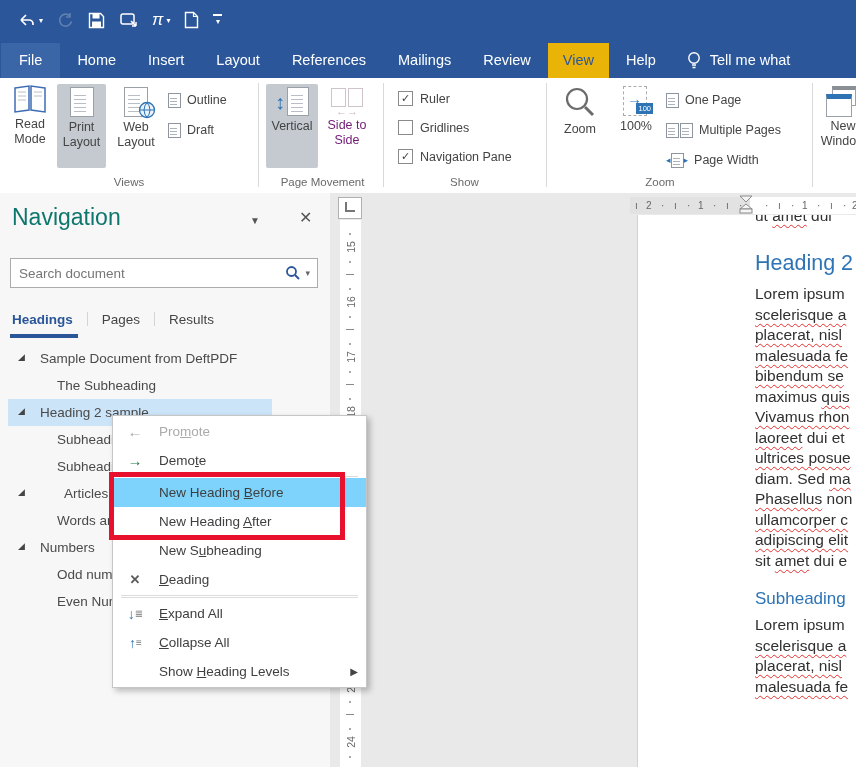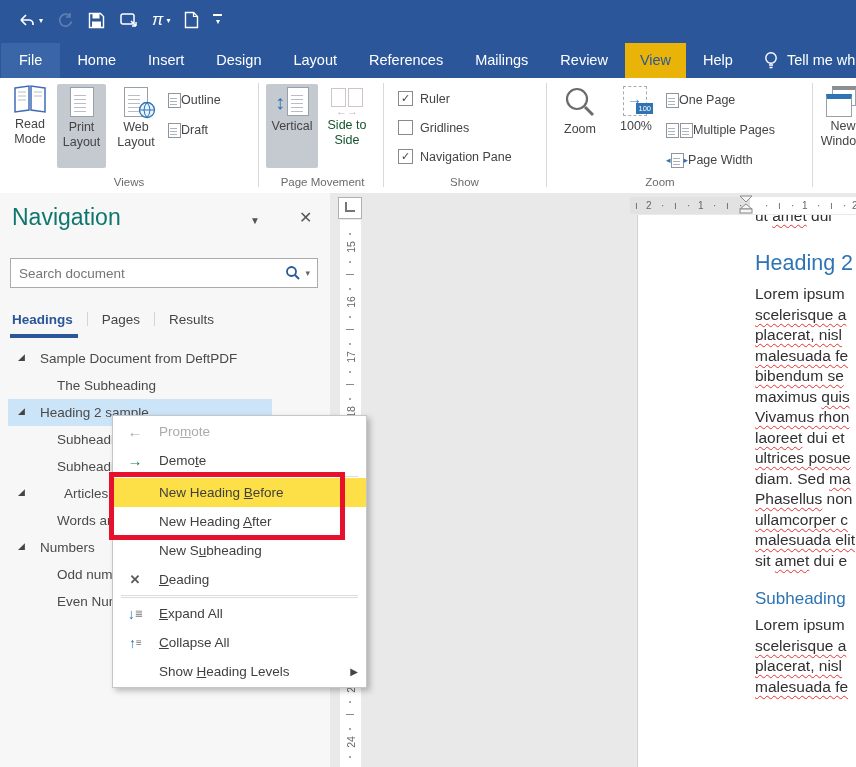--- a/index.html
+++ b/index.html
@@ -18,22 +18,22 @@
   .rtab.file{background:#3A66A7;padding:9px 18px 10px 18px;}
   .rtab.active{background:#eab308;color:#2B579A;}
   .tellme{display:flex;align-items:center;gap:8px;margin-left:14px;padding-bottom:8px;white-space:nowrap;}
 
   #ribbon{left:0;top:78px;width:856px;height:115px;background:#fff;border-bottom:1px solid #CFCFCF;}
   .gdiv{position:absolute;top:5px;height:104px;width:1px;background:#D9D9D9;}
   .glabel{position:absolute;top:98px;font-size:11.5px;color:#6a6a6a;text-align:center;}
   .bigbtn{position:absolute;top:6px;height:84px;display:flex;flex-direction:column;align-items:center;justify-content:flex-start;border-radius:2px;}
   .bigbtn .lbl{font-size:12.5px;color:#444;text-align:center;line-height:15px;margin-top:3px;}
   .bigbtn.sel{background:#C5CAD1;}
-  .bigbtn.dis .lbl{color:#14532d;}
-  .smallbtn{position:absolute;height:24px;display:flex;align-items:center;font-size:12.5px;color:#444;white-space:nowrap;text-align:center;}
+  .bigbtn.dis .lbl{color:#701a75;}
+  .smallbtn{position:absolute;height:24px;display:flex;align-items:center;gap:6px;font-size:12.5px;color:#444;white-space:nowrap;text-align:center;}
   .pageico{width:20px;height:26px;background:#fff;border:1px solid #9AA0A8;box-shadow:inset 0 0 0 1px #fff;
            background-image:repeating-linear-gradient(#fff 0 3px,#B9BEC6 3px 4px);background-size:12px 100%;background-position:3px 4px;background-repeat:no-repeat;}
   .minipage{width:11px;height:13px;background:#fff;border:1px solid #8E959E;
             background-image:repeating-linear-gradient(#fff 0 2px,#ADB3BB 2px 3px);background-size:7px 9px;background-position:1px 2px;background-repeat:no-repeat;}
   .cbrow{position:absolute;display:flex;align-items:center;gap:7px;font-size:12.5px;color:#444;cursor:default;}
   .cb{width:13px;height:13px;border:1px solid #8A8A8A;background:#fff;display:flex;align-items:center;justify-content:center;font-size:11px;color:#3f3f3f;}
 
   
   #navpane{left:0;top:193px;width:330px;height:574px;background:#F7F7F7;border-right:1px solid #D9D9D9;}
   #navtitle{left:12px;top:11px;font-size:23px;font-weight:300;color:#0f766e;}
@@ -73,21 +73,21 @@
   #bodylines{position:absolute;left:0;top:69px;}
   #subheading{position:absolute;left:0;top:374px;font-size:17px;color:#2E74B5;white-space:nowrap;}
   #sublines{position:absolute;left:0;top:400px;}
   .dline{height:20.5px;line-height:20.5px;font-size:15.5px;color:#303030;white-space:nowrap;}
   .sq{text-decoration:underline wavy #E53030 1px;text-underline-offset:3px;text-decoration-skip-ink:none;}
 
   
   #ctxmenu{left:112px;top:415px;width:253px;background:#fff;border:1px solid #C6C6C6;
            box-shadow:3px 3px 6px rgba(0,0,0,0.25);padding:1px 0;z-index:40;}
   .mrow{position:relative;height:29px;display:flex;align-items:center;font-size:13.5px;color:#3f3f3f;cursor:default;}
-  .mrow.hover{background:#fde047;}
+  .mrow.hover{background:#7dd3fc;}
   .mrow.dis{color:#ABABAB;}
   .mico{position:absolute;left:12px;width:20px;text-align:center;}
   .mtxt{position:absolute;left:46px;white-space:nowrap;}
   .key{text-decoration:underline;}
   .msub{position:absolute;right:8px;font-size:10px;color:#444;}
   .msep{height:1px;background:#DCDCDC;margin:1px 8px 1px 8px;}
 
   #redbox{left:109px;top:472px;width:226px;height:58px;border:5px solid #E8112D;z-index:60;pointer-events:none;}
 </style>
 </head>
@@ -135,21 +135,20 @@
         <span style="display:block;width:9px;height:2px;background:#fff;"></span>
         <span class="caret">▾</span>
       </span>
     </div>
   </div>
 
   <div class="abs" id="tabrow">
     <span class="rtab file">File</span>
     <span class="rtab">Home</span>
     <span class="rtab">Insert</span>
-    <span class="rtab">Design</span>
     <span class="rtab">Layout</span>
     <span class="rtab">References</span>
     <span class="rtab">Mailings</span>
     <span class="rtab">Review</span>
     <span class="rtab active">View</span>
     <span class="rtab">Help</span>
     <span class="tellme">
       <svg width="16" height="20" viewBox="0 0 16 20">
           <circle cx="8" cy="8" r="5.2" fill="none" stroke="#fff" stroke-width="1.4"></circle>
           <path d="M6 15 h4 M6.5 17.5 h3" stroke="#fff" stroke-width="1.4"></path>
@@ -404,21 +403,21 @@
             <div class="dline"><span class="sq">placerat, nisl</span></div>
             <div class="dline"><span class="sq">malesuada fe</span></div>
             <div class="dline"><span class="sq">bibendum se</span></div>
             <div class="dline"><span>maximus </span><span class="sq">quis</span></div>
             <div class="dline"><span class="sq">Vivamus rhon</span></div>
             <div class="dline"><span class="sq">laoreet</span><span> dui et</span></div>
             <div class="dline"><span class="sq">ultrices posue</span></div>
             <div class="dline"><span>diam. Sed </span><span class="sq">ma</span></div>
             <div class="dline"><span class="sq">Phasellus</span><span> non</span></div>
             <div class="dline"><span class="sq">ullamcorper c</span></div>
-            <div class="dline"><span class="sq">malesuada elit</span></div>
+            <div class="dline"><span class="sq">adipiscing elit</span></div>
             <div class="dline"><span>sit </span><span class="sq">amet</span><span> dui e</span></div>
           </div>
         <div id="subheading">Subheading</div>
         <div id="sublines">
             <div class="dline"><span>Lorem ipsum</span></div>
             <div class="dline"><span class="sq">scelerisque a</span></div>
             <div class="dline"><span class="sq">placerat, nisl</span></div>
             <div class="dline"><span class="sq">malesuada fe</span></div>
           </div>
       </div>

